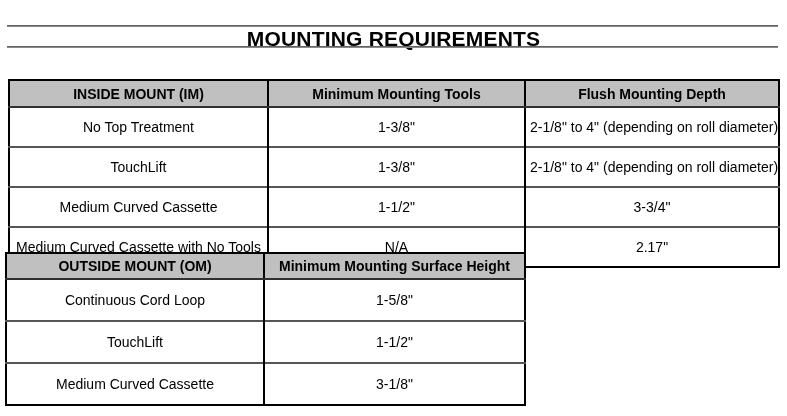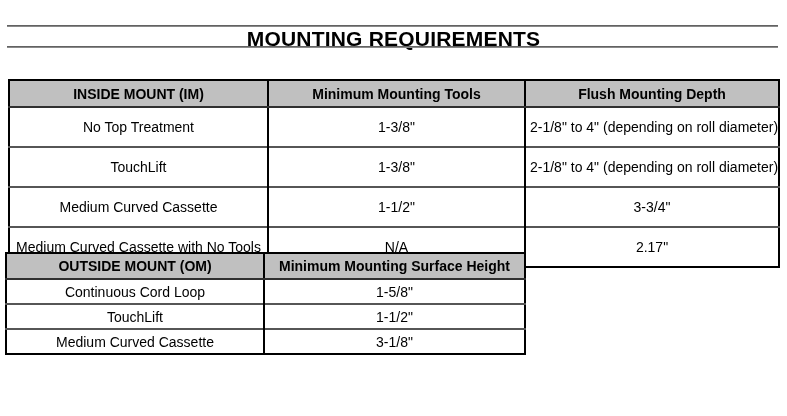--- a/index.html
+++ b/index.html
@@ -57,21 +57,21 @@
     border-bottom: 2px solid #303030;
   }
   .req-table td {
     border-left: 2px solid #000000;
     border-top: 2px solid #565656;
   }
   .req-table th:first-child, .req-table td:first-child { border-left: none; }
   .t1 thead tr { height: 27px; }
   .t1 tbody tr { height: 40px; }
   .t2 thead tr { height: 26px; }
-  .t2 tbody tr { height: 25px; }
+  .t2 tbody tr { height: 42px; }
 </style>
 </head>
 <body>
 
 <div class="rule rule-top"></div>
 <div class="page-title">MOUNTING REQUIREMENTS</div>
 <div class="rule rule-bottom"></div>
 
 <table class="req-table t1">
   <colgroup>

